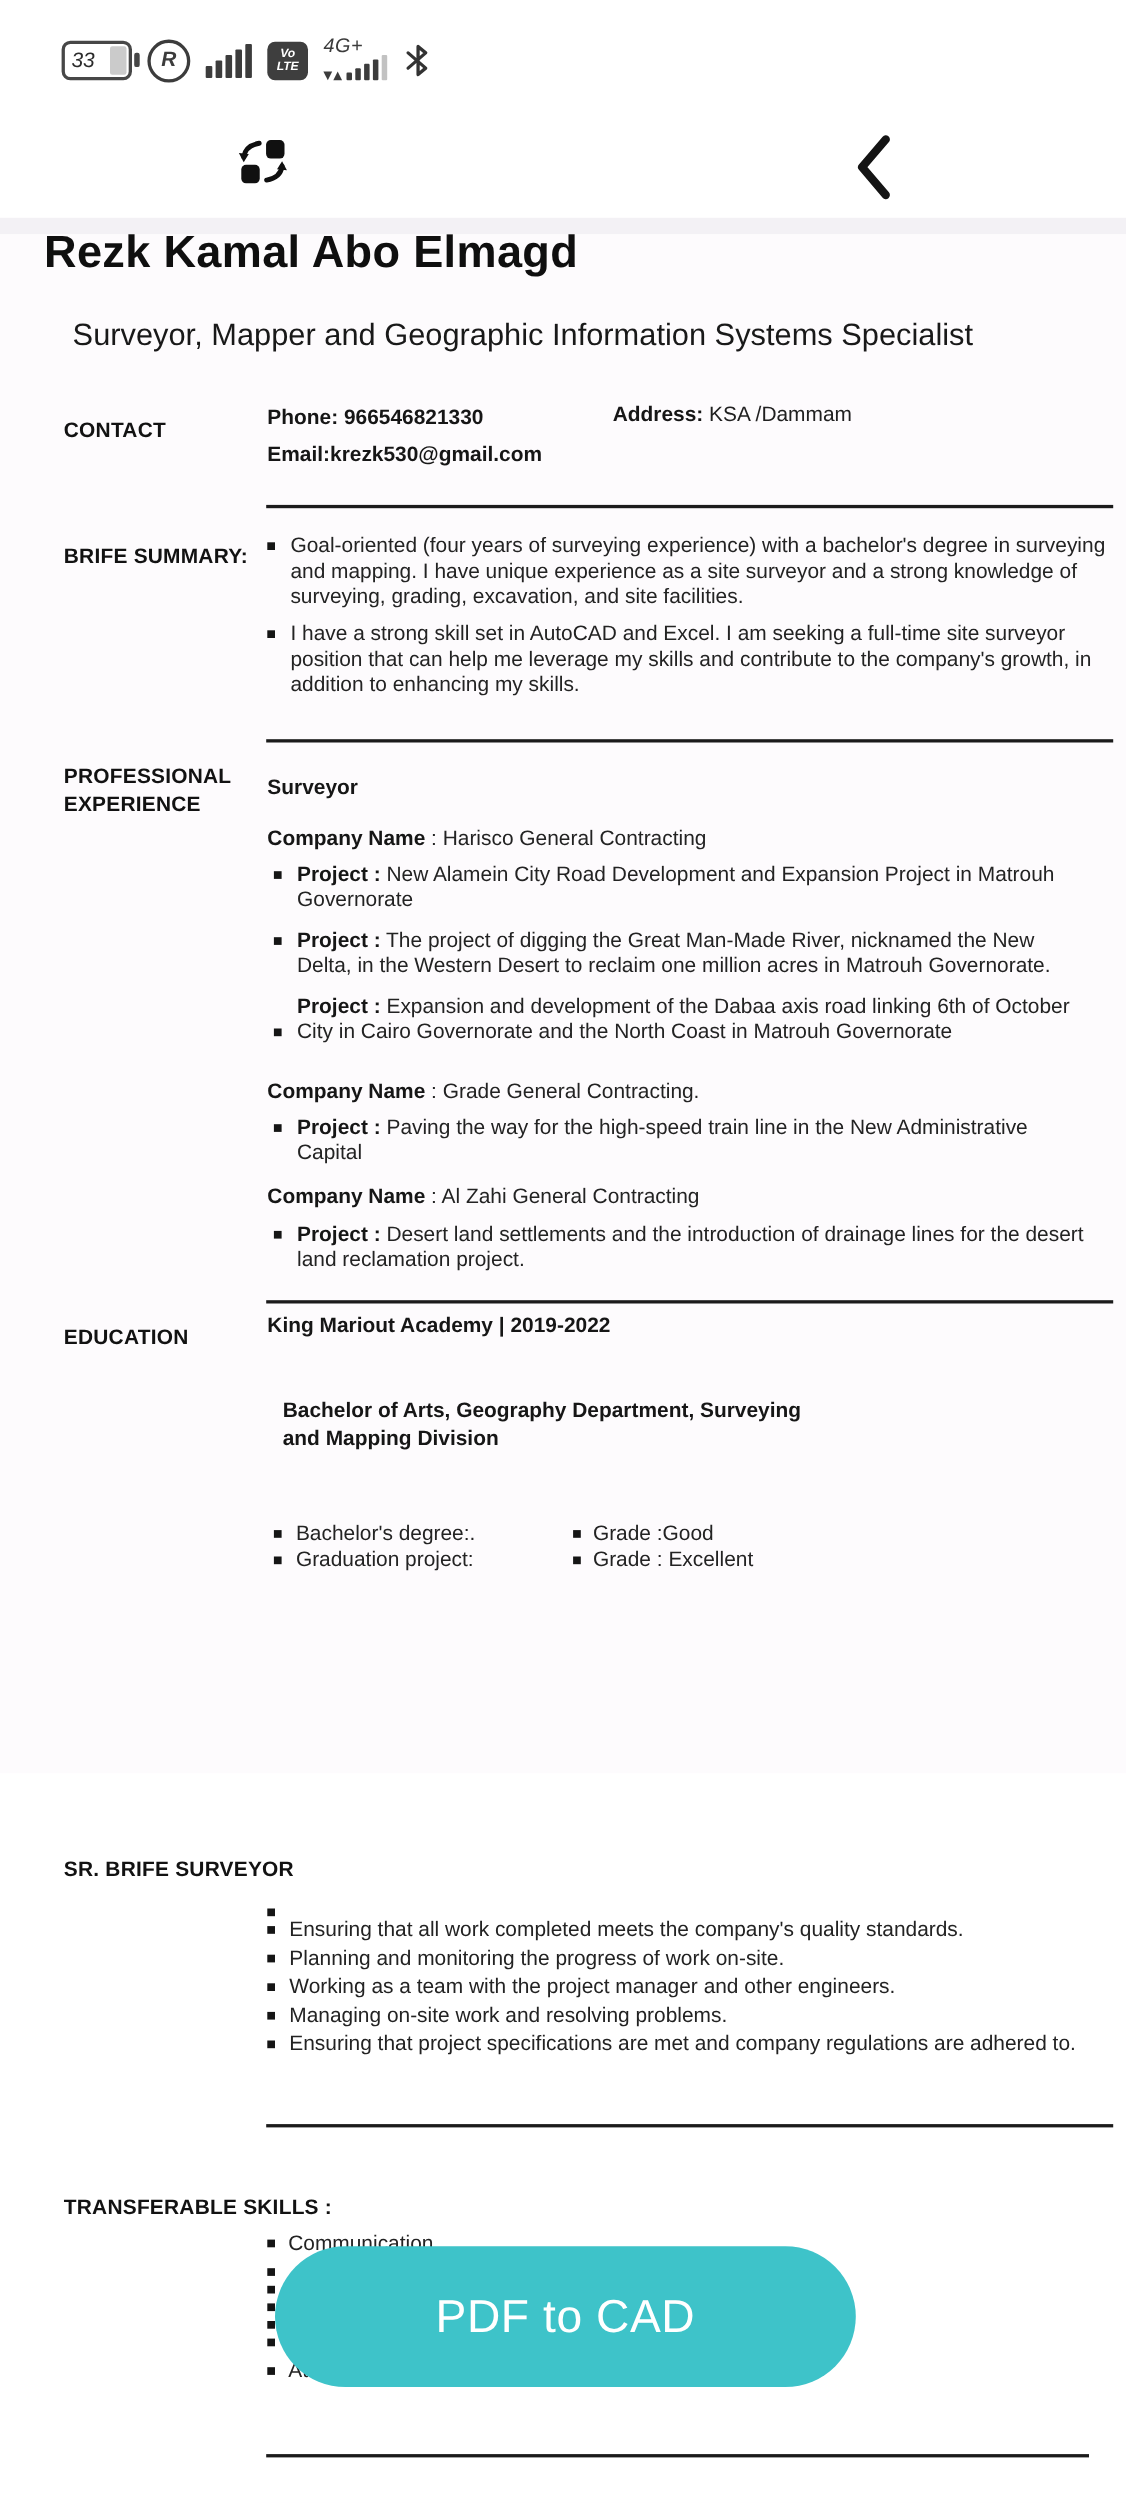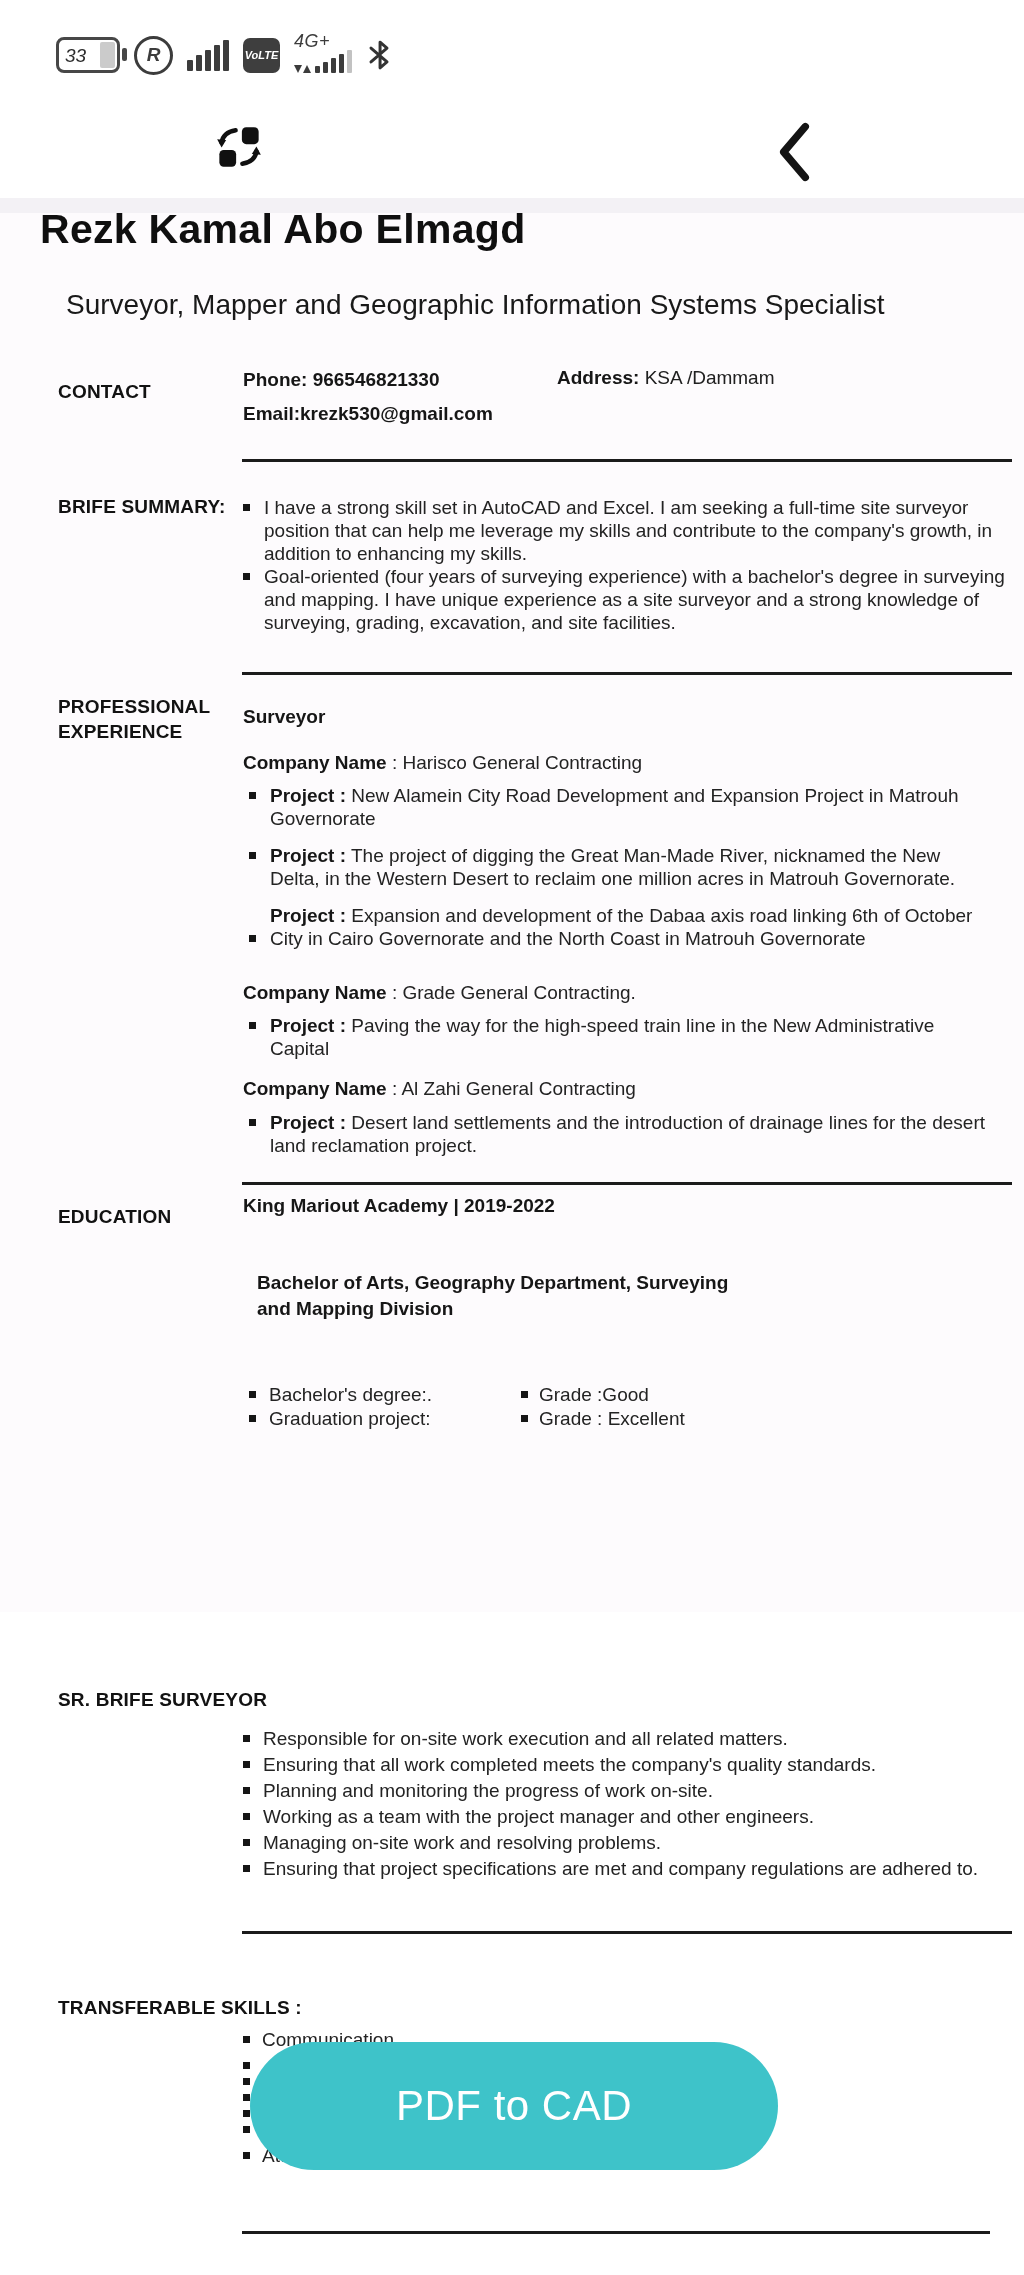--- a/index.html
+++ b/index.html
@@ -17,21 +17,21 @@
            display:flex;align-items:center;}
   .batt-num{font-size:19px;color:#2b2b2b;padding-left:6px;line-height:1;}
   .batt-fill{position:absolute;right:2px;top:2px;bottom:2px;width:15px;background:#cbcbcb;border-radius:2px;}
   .batt-cap{position:absolute;right:-10px;top:8px;width:5px;height:13px;background:#474747;border-radius:2px;}
   .ricon{width:33px;height:33px;border:3px solid #3c3c3c;border-radius:50%;color:#3c3c3c;
          font-weight:bold;font-size:19px;display:flex;align-items:center;justify-content:center;}
   .bars{display:flex;align-items:flex-end;gap:3px;}
   .bars i{display:block;width:6px;background:#3c3c3c;border-radius:1px;}
   .bars-sm i{width:5px;}
   .volte{width:37px;height:35px;background:#3e3e3e;border-radius:7px;color:#fff;
-         display:flex;flex-direction:row;align-items:center;justify-content:center;
+         display:flex;flex-direction:column;align-items:center;justify-content:center;
          font-size:11px;font-weight:bold;line-height:12px;}
   .net{display:flex;flex-direction:column;align-items:flex-start;margin-top:-4px;}
   .net-label{font-size:18px;color:#3c3c3c;line-height:17px;letter-spacing:0.5px;}
   .net-row{display:flex;align-items:flex-end;gap:2px;}
   .arrs{display:flex;align-items:flex-end;gap:1px;margin-right:2px;}
   .arr-d{width:0;height:0;border-left:4px solid transparent;border-right:4px solid transparent;border-top:8px solid #3c3c3c;}
   .arr-u{width:0;height:0;border-left:4px solid transparent;border-right:4px solid transparent;border-bottom:8px solid #3c3c3c;}
   .appicon{width:36px;height:36px;border-radius:9px;display:flex;align-items:center;justify-content:center;}
   .snap{background:#fffb00;}
   .blueapp{background:#6d80b2;}
@@ -137,27 +137,27 @@
       <span class="b">Phone:</span><span class="b"> 966546821330</span>
     </div>
     <div class="contact-line b" style="left:243px;top:403px">Email:krezk530@gmail.com</div>
     <div class="contact-line" style="left:557px;top:367px">
       <span class="b">Address:</span><span> KSA /Dammam</span>
     </div>
     <div class="hr" style="top:459px"></div>
 
     <div class="sec-label" style="top:496px">BRIFE SUMMARY:</div>
     <div class="blist body" style="left:243px;top:485px;width:762px">
+      <div class="bitem">
+        <span class="marker"></span>
+        <span>Goal-oriented (four years of surveying experience) with a bachelor's degree in surveying and mapping. I have unique experience as a site surveyor and a strong knowledge of surveying, grading, excavation, and site facilities.</span>
+      </div>
       <div class="bitem" style="margin-top:11px">
         <span class="marker"></span>
         <span>I have a strong skill set in AutoCAD and Excel. I am seeking a full-time site surveyor position that can help me leverage my skills and contribute to the company's growth, in addition to enhancing my skills.</span>
-      </div>
-      <div class="bitem">
-        <span class="marker"></span>
-        <span>Goal-oriented (four years of surveying experience) with a bachelor's degree in surveying and mapping. I have unique experience as a site surveyor and a strong knowledge of surveying, grading, excavation, and site facilities.</span>
       </div>
     </div>
     <div class="hr" style="top:672px"></div>
 
     <div class="sec-label wrap" style="top:694px">PROFESSIONAL EXPERIENCE</div>
     <div class="abs body b" style="left:243px;top:705px">Surveyor</div>
 
     <div class="abs body" style="left:243px;top:751px">
       <span class="b">Company Name</span><span> : Harisco General Contracting</span>
     </div>
@@ -219,21 +219,20 @@
       <div class="bitem">
         <span class="marker" style="margin-right:11px"></span>
         <span>Grade : Excellent</span>
       </div>
     </div>
 
     <div class="sec-label" style="top:1689px">SR. BRIFE SURVEYOR</div>
     <div class="blist body" style="left:243px;top:1726px;width:766px;line-height:26px">
       <div class="bitem">
           <span class="marker" style="margin:9px 13px 0 0"></span>
-          <span>Responsible for on-site work execution and all related matters.</span>
         </div>
       <div class="bitem">
           <span class="marker" style="margin:9px 13px 0 0"></span>
           <span>Ensuring that all work completed meets the company's quality standards.</span>
         </div>
       <div class="bitem">
           <span class="marker" style="margin:9px 13px 0 0"></span>
           <span>Planning and monitoring the progress of work on-site.</span>
         </div>
       <div class="bitem">

